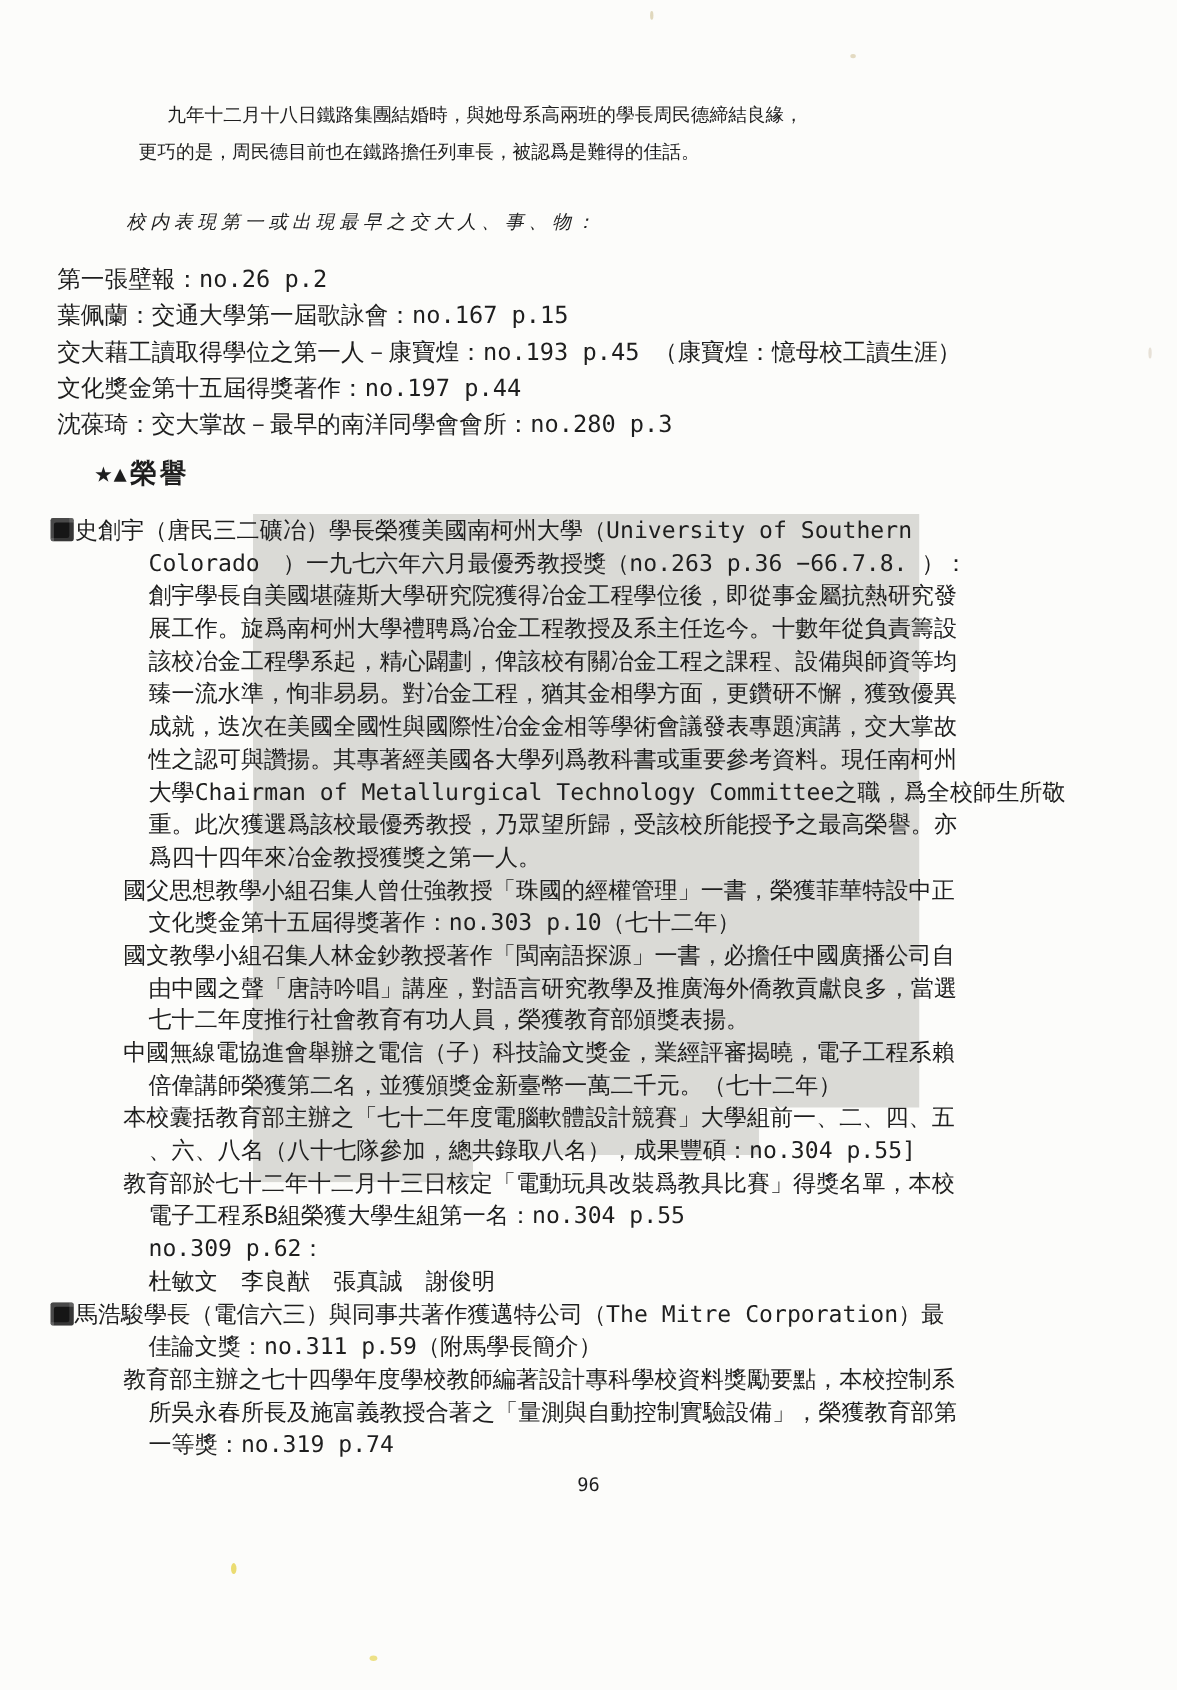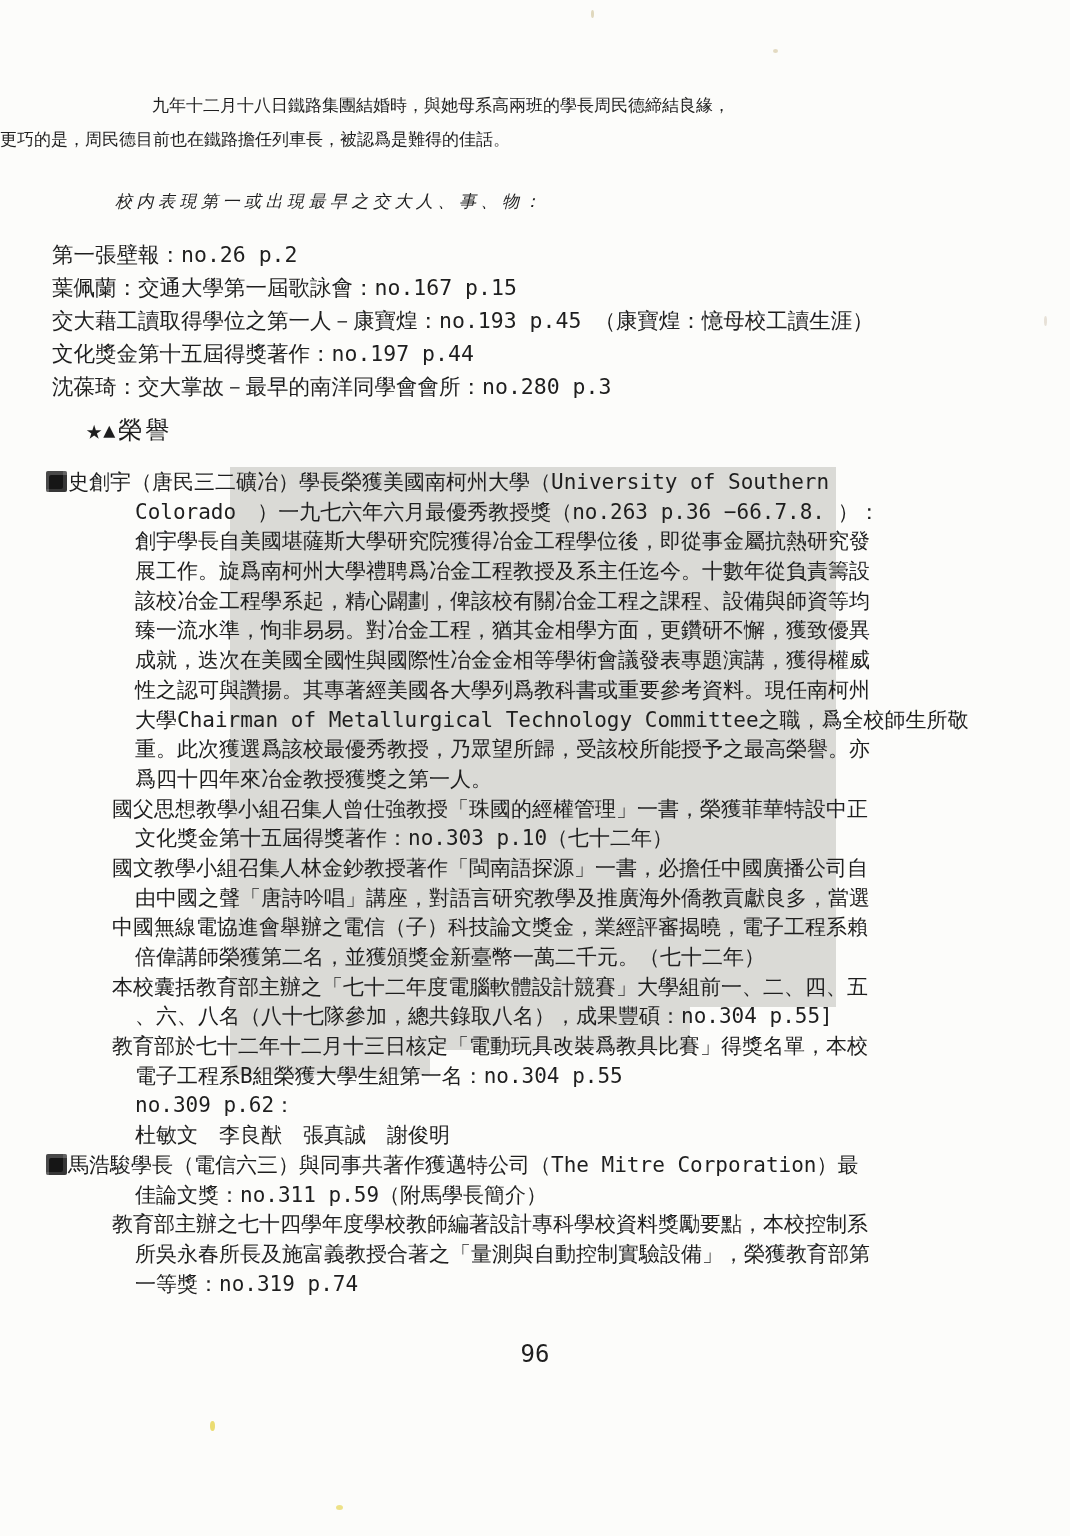--- a/index.html
+++ b/index.html
@@ -22,51 +22,51 @@
   .sp3{left:210px;top:1421px;width:5px;height:10px;background:#e6d34f;opacity:.8;}
   .sp4{left:336px;top:1505px;width:7px;height:5px;background:#e9da6a;opacity:.8;}
   .sp5{left:1044px;top:316px;width:3px;height:10px;background:#d8cfc0;opacity:.6;}
 
   .txt{position:absolute;left:0;right:0;}
   .ln{white-space:nowrap;font-size:21px;line-height:29.7px;height:29.7px;
       font-family:"DejaVu Sans Mono","Liberation Mono",monospace;}
   .intro{top:88px;}
   .intro .ln{font-size:17px;line-height:34px;height:34px;}
   .ind2{padding-left:152px;}
-  .ind0{}
+  .ind0{padding-left:126px;}
 
   .sec-heading{
     position:absolute;top:190px;left:115px;
     font-size:17px;font-style:italic;letter-spacing:4.5px;
     font-family:"Liberation Serif","DejaVu Serif",serif;
   }
 
   .firstlist{top:238px;}
   .firstlist .ln{font-size:21.5px;line-height:33px;height:33px;padding-left:52px;}
 
   .honors-heading{
     position:absolute;top:412px;left:86px;height:36px;
     display:flex;align-items:center;font-family:"DejaVu Sans Mono","Liberation Mono",monospace;
   }
   .star-glyph{font-size:27px;line-height:30px;}
   .tri-glyph{font-size:20px;line-height:30px;margin-left:1px;}
-  .honors-title{font-size:24px;letter-spacing:3px;margin-left:3px;font-weight:400;}
+  .honors-title{font-size:24px;letter-spacing:3px;margin-left:3px;font-weight:700;}
 
   .honors{top:468px;}
   .first{padding-left:112px;}
   .cont{padding-left:135px;}
   .mk{padding-left:46px;}
   .stamp{
     display:inline-block;width:21px;height:21px;background:#161616;
     vertical-align:-3px;margin-right:1px;border-radius:2px;
     box-shadow:inset 3px 4px 0 rgba(255,255,255,.22), inset -4px -3px 0 rgba(255,255,255,.14);
   }
   .pagenum{
     position:absolute;top:1340px;left:0;right:0;text-align:center;
-    font-size:24px;font-family:"DejaVu Sans Mono","Liberation Mono",monospace;
+    font-size:17px;font-family:"DejaVu Sans Mono","Liberation Mono",monospace;
   }
 </style>
 </head>
 <body>
 
 <div class="page">
 
   <div class="gray-region"></div>
   <div class="speck sp1"></div>
   <div class="speck sp2"></div>
@@ -95,29 +95,30 @@
     <span class="honors-title">榮譽</span>
   </div>
 
   <div class="txt honors">
       <div class="ln mk"><span class="stamp"></span>史創宇（唐民三二礦冶）學長榮獲美國南柯州大學（University of Southern</div>
       <div class="ln cont">Colorado　）一九七六年六月最優秀教授獎（no.263 p.36 −66.7.8. ）：</div>
       <div class="ln cont">創宇學長自美國堪薩斯大學研究院獲得冶金工程學位後，即從事金屬抗熱研究發</div>
       <div class="ln cont">展工作。旋爲南柯州大學禮聘爲冶金工程教授及系主任迄今。十數年從負責籌設</div>
       <div class="ln cont">該校冶金工程學系起，精心闢劃，俾該校有關冶金工程之課程、設備與師資等均</div>
       <div class="ln cont">臻一流水準，恂非易易。對冶金工程，猶其金相學方面，更鑽研不懈，獲致優異</div>
-      <div class="ln cont">成就，迭次在美國全國性與國際性冶金金相等學術會議發表專題演講，獲得權威</div>
+      <div class="ln cont">成就，迭次在美國全國性與國際性冶金金相等學術會議發表專題演講，交大掌故</div>
       <div class="ln cont">性之認可與讚揚。其專著經美國各大學列爲教科書或重要參考資料。現任南柯州</div>
       <div class="ln cont">大學Chairman of Metallurgical Technology Committee之職，爲全校師生所敬</div>
       <div class="ln cont">重。此次獲選爲該校最優秀教授，乃眾望所歸，受該校所能授予之最高榮譽。亦</div>
       <div class="ln cont">爲四十四年來冶金教授獲獎之第一人。</div>
       <div class="ln first">國父思想教學小組召集人曾仕強教授「珠國的經權管理」一書，榮獲菲華特設中正</div>
       <div class="ln cont">文化獎金第十五屆得獎著作：no.303 p.10（七十二年）</div>
       <div class="ln first">國文教學小組召集人林金鈔教授著作「閩南語探源」一書，必擔任中國廣播公司自</div>
       <div class="ln cont">由中國之聲「唐詩吟唱」講座，對語言研究教學及推廣海外僑教貢獻良多，當選</div>
+      <div class="ln cont">七十二年度推行社會教育有功人員，榮獲教育部頒獎表揚。</div>
       <div class="ln first">中國無線電協進會舉辦之電信（子）科技論文獎金，業經評審揭曉，電子工程系賴</div>
       <div class="ln cont">倍偉講師榮獲第二名，並獲頒獎金新臺幣一萬二千元。（七十二年）</div>
       <div class="ln first">本校囊括教育部主辦之「七十二年度電腦軟體設計競賽」大學組前一、二、四、五</div>
       <div class="ln cont">、六、八名（八十七隊參加，總共錄取八名），成果豐碩：no.304 p.55]</div>
       <div class="ln first">教育部於七十二年十二月十三日核定「電動玩具改裝爲教具比賽」得獎名單，本校</div>
       <div class="ln cont">電子工程系B組榮獲大學生組第一名：no.304 p.55</div>
       <div class="ln cont">no.309 p.62：</div>
       <div class="ln cont">杜敏文　李良猷　張真誠　謝俊明</div>
       <div class="ln mk"><span class="stamp"></span>馬浩駿學長（電信六三）與同事共著作獲邁特公司（The Mitre Corporation）最</div>
       <div class="ln cont">佳論文獎：no.311 p.59（附馬學長簡介）</div>

